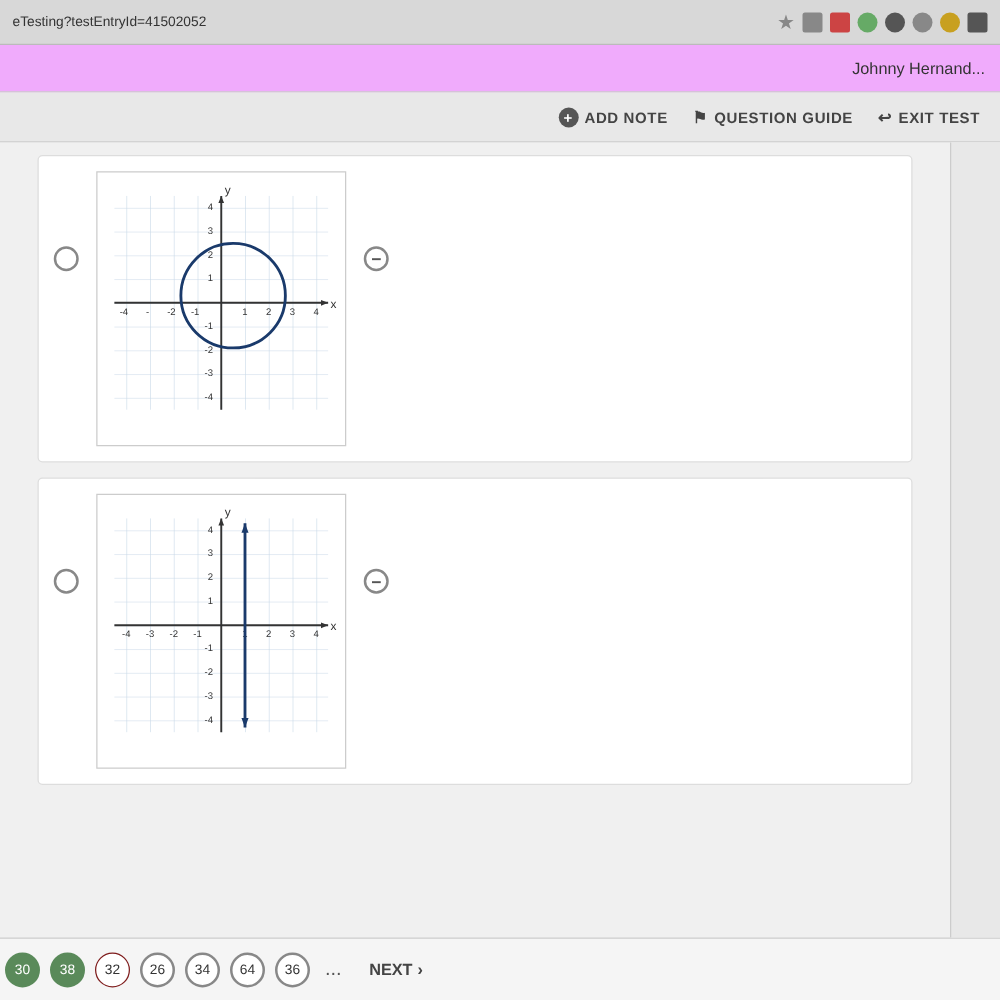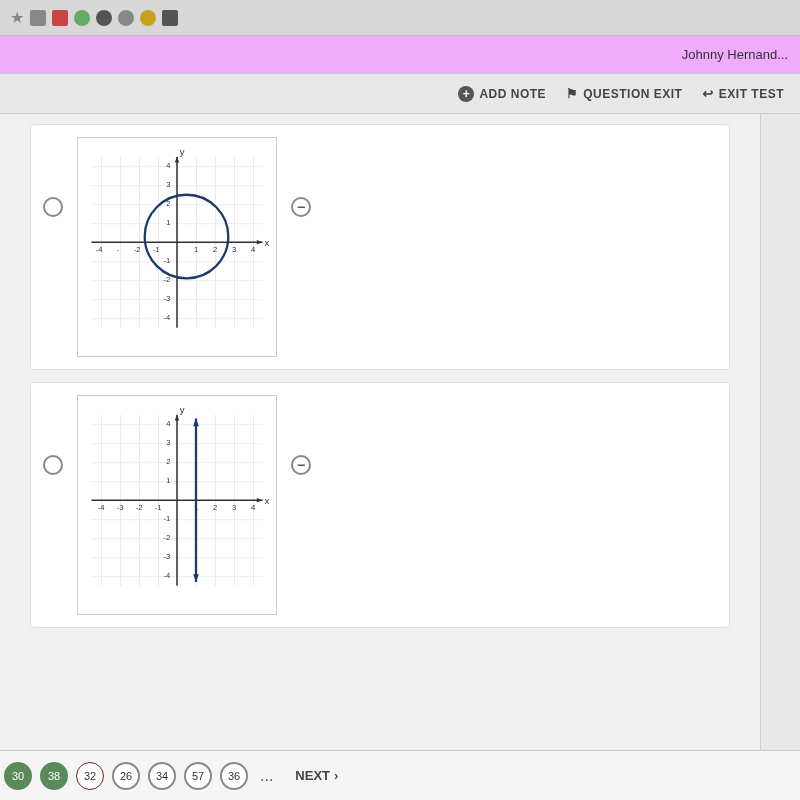--- a/index.html
+++ b/index.html
@@ -222,20 +222,21 @@
     .right-side-panel {
       width: 40px;
       background: #e8e8e8;
       border-left: 1px solid #ccc;
     }
   </style>
 </head>
 <body>
 
 <div class="browser-bar">
+  <span class="browser-url">eTesting?testEntryId=41502052</span>
   <div class="browser-icons">
     <span style="font-size:16px;color:#888;">★</span>
     <div class="browser-icon"></div>
     <div class="browser-icon" style="background:#c44;"></div>
     <div class="browser-icon" style="background:#6a6;border-radius:50%;"></div>
     <div class="browser-icon" style="background:#555;border-radius:50%;"></div>
     <div class="browser-icon" style="background:#888;border-radius:50%;"></div>
     <div class="browser-icon" style="background:#c8a020;border-radius:50%;"></div>
     <div class="browser-icon" style="background:#555;"></div>
   </div>
@@ -245,21 +246,21 @@
   <span class="user-name">Johnny Hernand...</span>
 </div>
 
 <div class="toolbar">
   <div class="toolbar-btn">
     <div class="icon-circle">+</div>
     <span>ADD NOTE</span>
   </div>
   <div class="toolbar-btn">
     <span class="icon-flag">⚑</span>
-    <span>QUESTION EXIT</span>
+    <span>QUESTION GUIDE</span>
   </div>
   <div class="toolbar-btn">
     <span class="icon-exit">↩</span>
     <span>EXIT TEST</span>
   </div>
 </div>
 
 <div class="main-content">
   <div class="answer-panel">
 
@@ -373,21 +374,21 @@
   <div class="page-btn active-ring">
     <span>32</span>
   </div>
   <div class="page-btn">
     <span>26</span>
   </div>
   <div class="page-btn">
     <span>34</span>
   </div>
   <div class="page-btn">
-    <span>57</span>
+    <span>64</span>
   </div>
   <div class="page-btn">
     <span>36</span>
   </div>
   <span class="dots">...</span>
   <div class="next-btn">
     <span>NEXT</span>
     <span>›</span>
   </div>
 </div>

